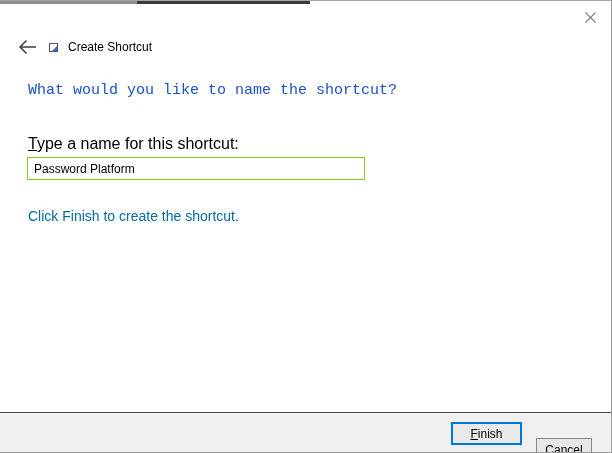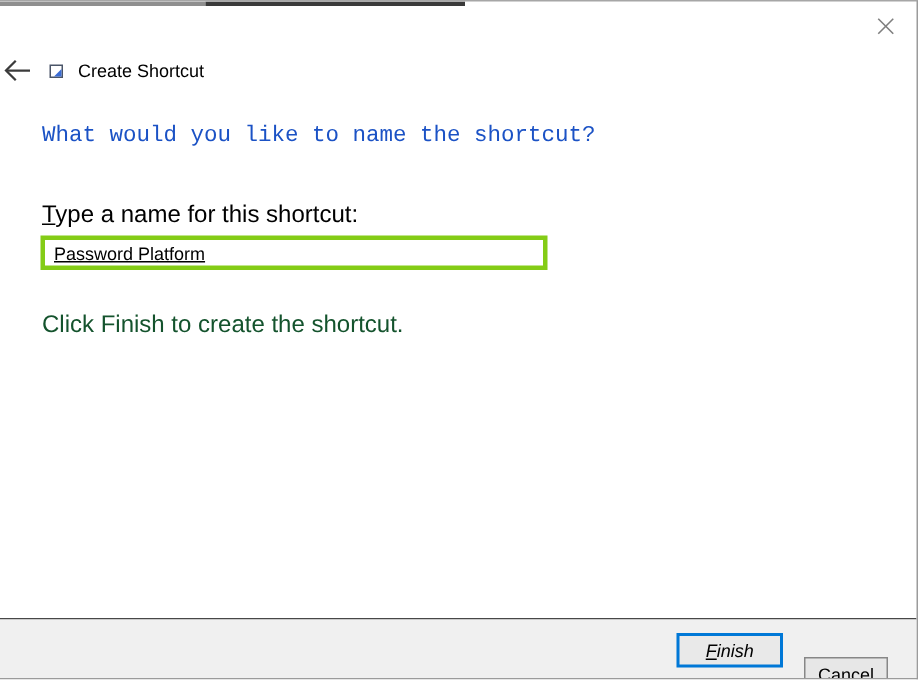--- a/index.html
+++ b/index.html
@@ -25,21 +25,21 @@
   .strip.dark{left:137px;width:173px;background:#3a3a3a;}
 
   .close-btn{
     position:absolute;top:6px;right:11px;
     width:20px;height:20px;
     background:transparent;border:none;padding:0;margin:0;
     display:flex;align-items:center;justify-content:center;
     cursor:default;
   }
   .header{
-    position:absolute;top:36px;left:0;right:10px;height:20px;
+    position:absolute;top:36px;left:16px;right:10px;height:20px;
     display:flex;align-items:center;
   }
   .back-btn{
     background:transparent;border:none;padding:0;margin:0 0 0 0;
     width:22px;height:20px;display:flex;align-items:center;justify-content:center;
   }
   .app-icon{
     margin-left:11px;
     position:relative;
     width:9px;height:9px;
@@ -67,31 +67,30 @@
   }
   .field-label{
     position:absolute;left:28px;top:134px;
     font-size:16px;color:#000;
   }
   .ak{text-decoration:underline;}
   .name-input{
     position:absolute;left:27px;top:156px;
     width:338px;height:23px;
     box-sizing:border-box;
-    border:3px solid #84cc16;
+    border:1px solid #84cc16;
     background:#fff;
     font-family:"Liberation Sans", sans-serif;
     font-size:12px;color:#000;
     padding:2px 6px;
     outline:none;
-    text-decoration:underline;
   }
   .info-text{
     position:absolute;left:28px;top:207px;
-    font-size:16px;color:#14532d;
+    font-size:14px;color:#0369a1;
   }
   .separator{
     position:absolute;left:0;right:0;top:411px;height:1px;
     background:#474747;
   }
   .footer{
     position:absolute;left:0;right:0;top:412px;bottom:0;
     background:var(--footer-bg);
   }
   .btn{
@@ -99,21 +98,20 @@
     box-sizing:border-box;
     font-family:"Liberation Sans", sans-serif;
     font-size:12px;color:#000;
     display:flex;align-items:center;justify-content:center;
     padding:0;
   }
   .btn-finish{
     left:451px;width:71px;
     background:#e9e9e9;
     border:2px solid var(--accent-border);
-    font-style:italic;
   }
   .btn-cancel{
     left:536px;width:56px;
     background:#e7e7e7;
     border:1px solid #878787;
     margin-top:16px;
   }
 </style>
 </head>
 <body>

